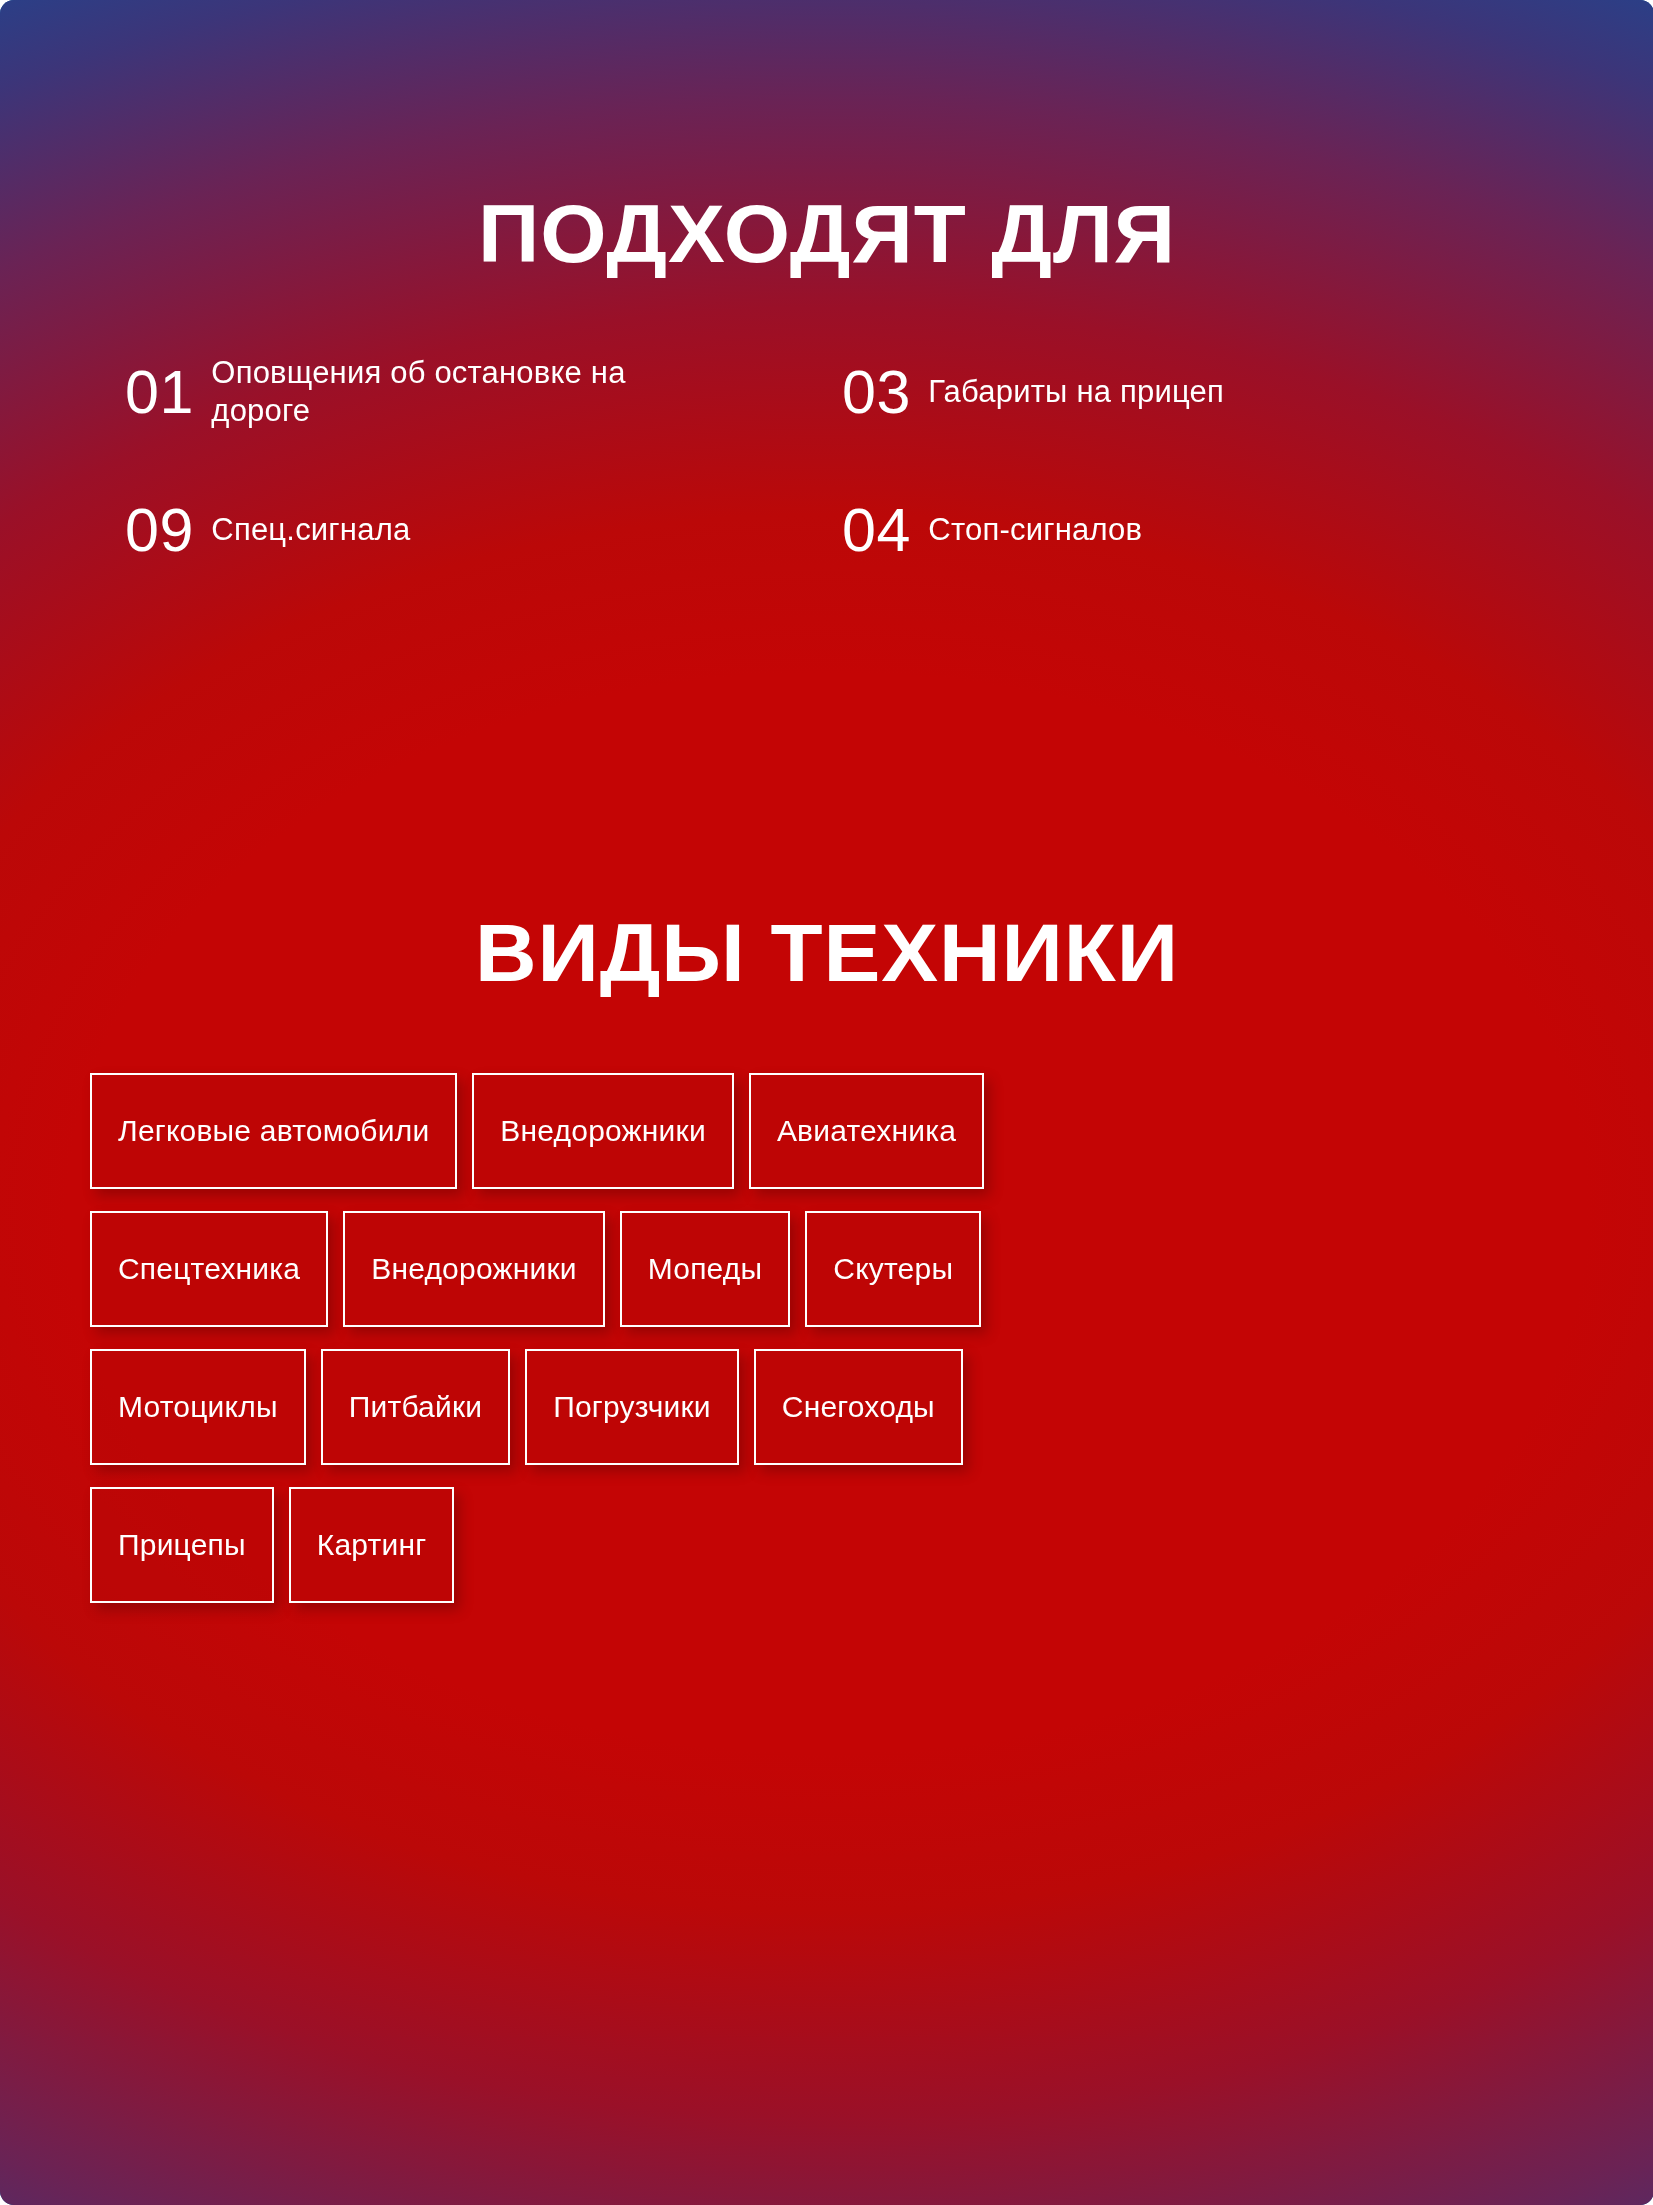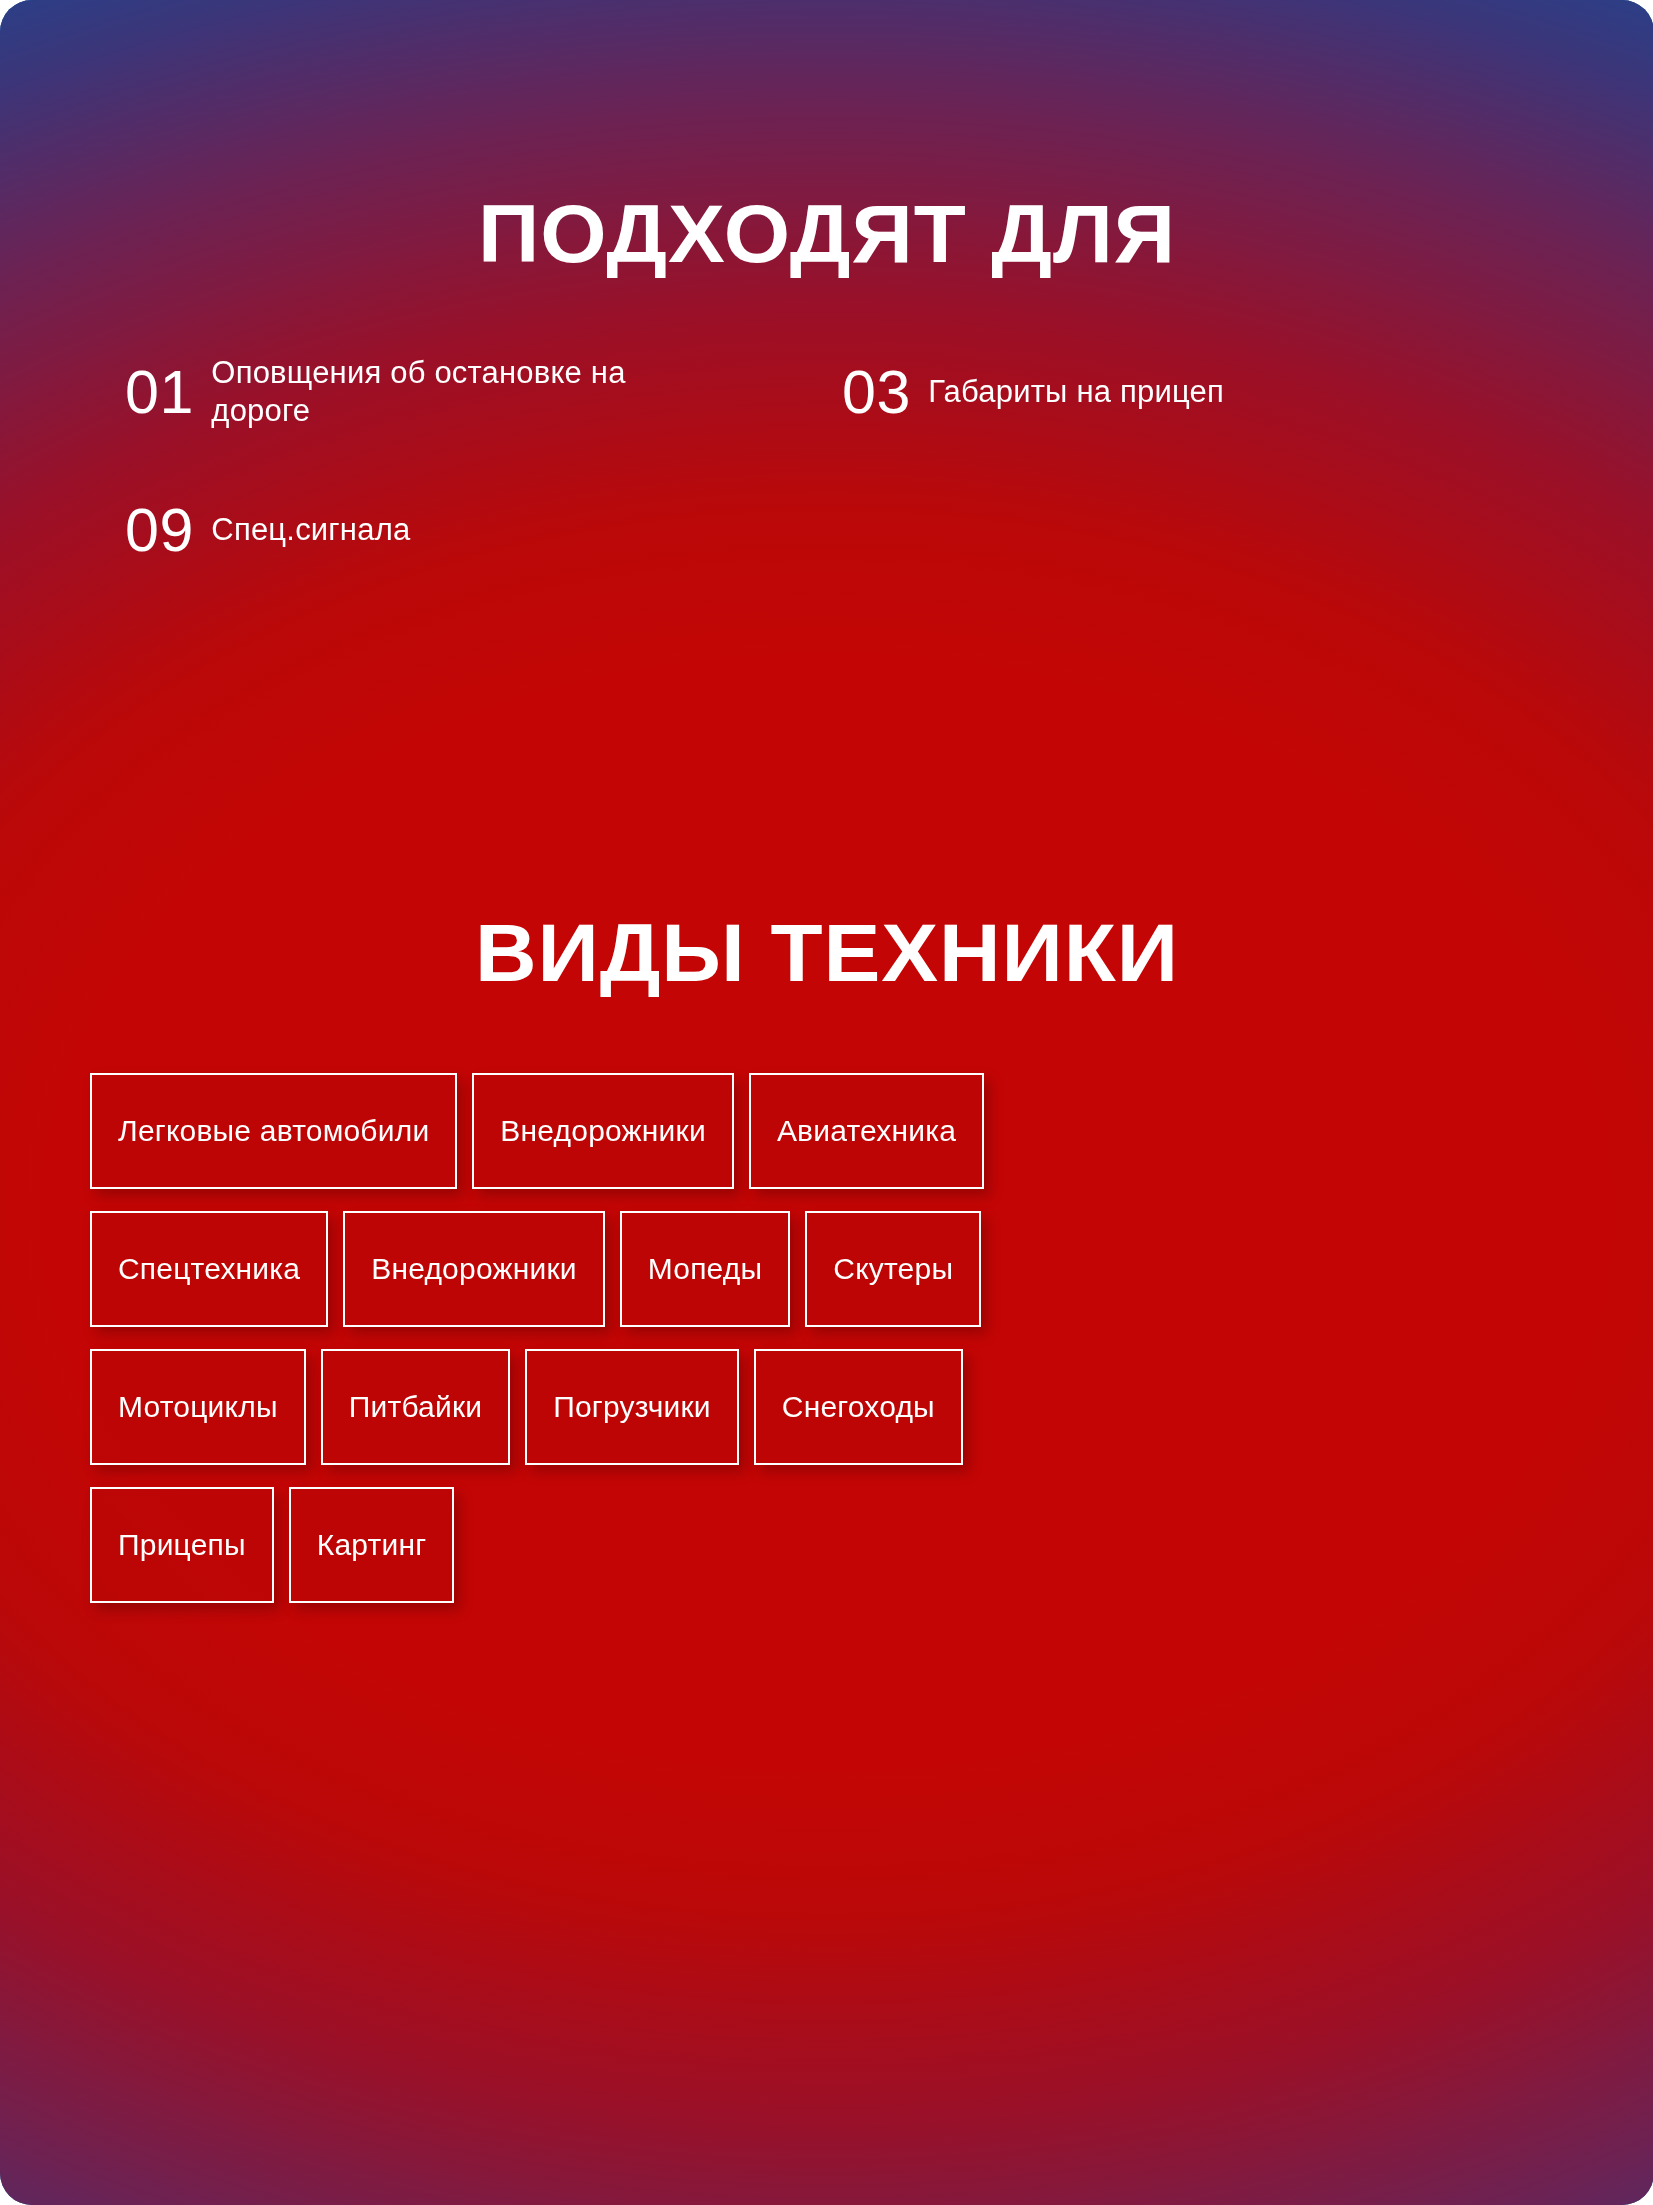--- a/index.html
+++ b/index.html
@@ -13,21 +13,21 @@
     font-family: "Liberation Sans", sans-serif;
     overflow: hidden;
   }
 
   
   #card {
     position: relative;
     width: 1654px;
     height: 2205px;
     box-sizing: border-box;
-    border-radius: 32px;
+    border-radius: 14px;
     overflow: hidden;
     background-color: #0b5396;
   }
   
   #card::before {
     content: "";
     position: absolute;
     inset: 0;
     background:
       radial-gradient(135% 72% at 50% 55%,
@@ -146,20 +146,24 @@
       <span class="feature-text">Оповщения об остановке на дороге</span>
     </div>
     <div class="feature nowrap">
       <span class="feature-num">03</span>
       <span class="feature-text">Габариты на прицеп</span>
     </div>
     <div class="feature nowrap">
       <span class="feature-num">09</span>
       <span class="feature-text">Спец.сигнала</span>
     </div>
+    <div class="feature nowrap">
+      <span class="feature-num">04</span>
+      <span class="feature-text">Стоп-сигналов</span>
+    </div>
   </div>
 
   <h1 id="heading-vehicle-types" class="heading">ВИДЫ ТЕХНИКИ</h1>
 
   <div id="tag-rows">
 
     <div class="tag-row">
       <div class="tag">Легковые автомобили</div>
       <div class="tag">Внедорожники</div>
       <div class="tag">Авиатехника</div>

